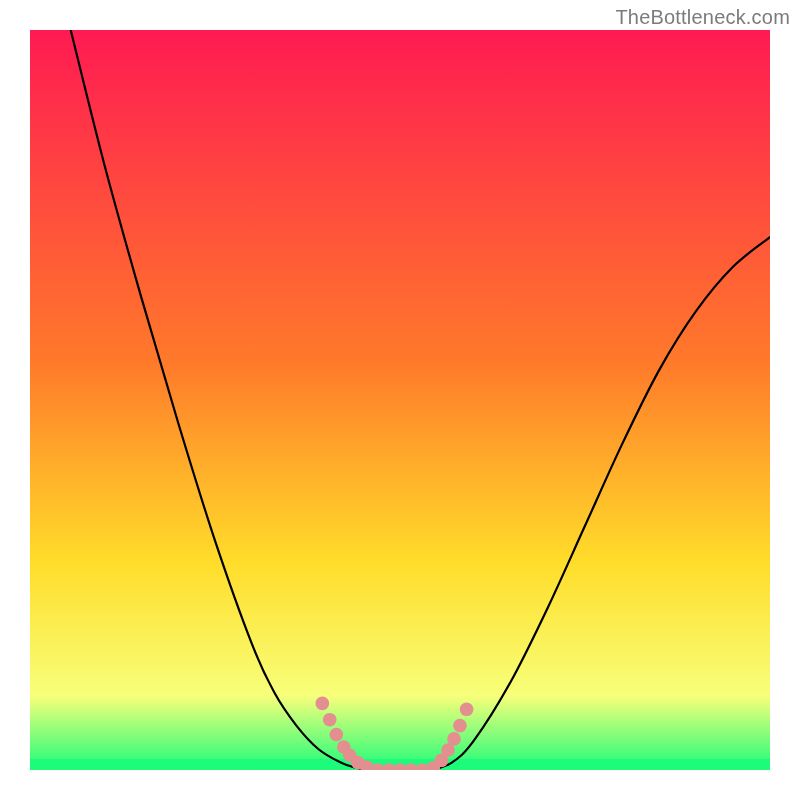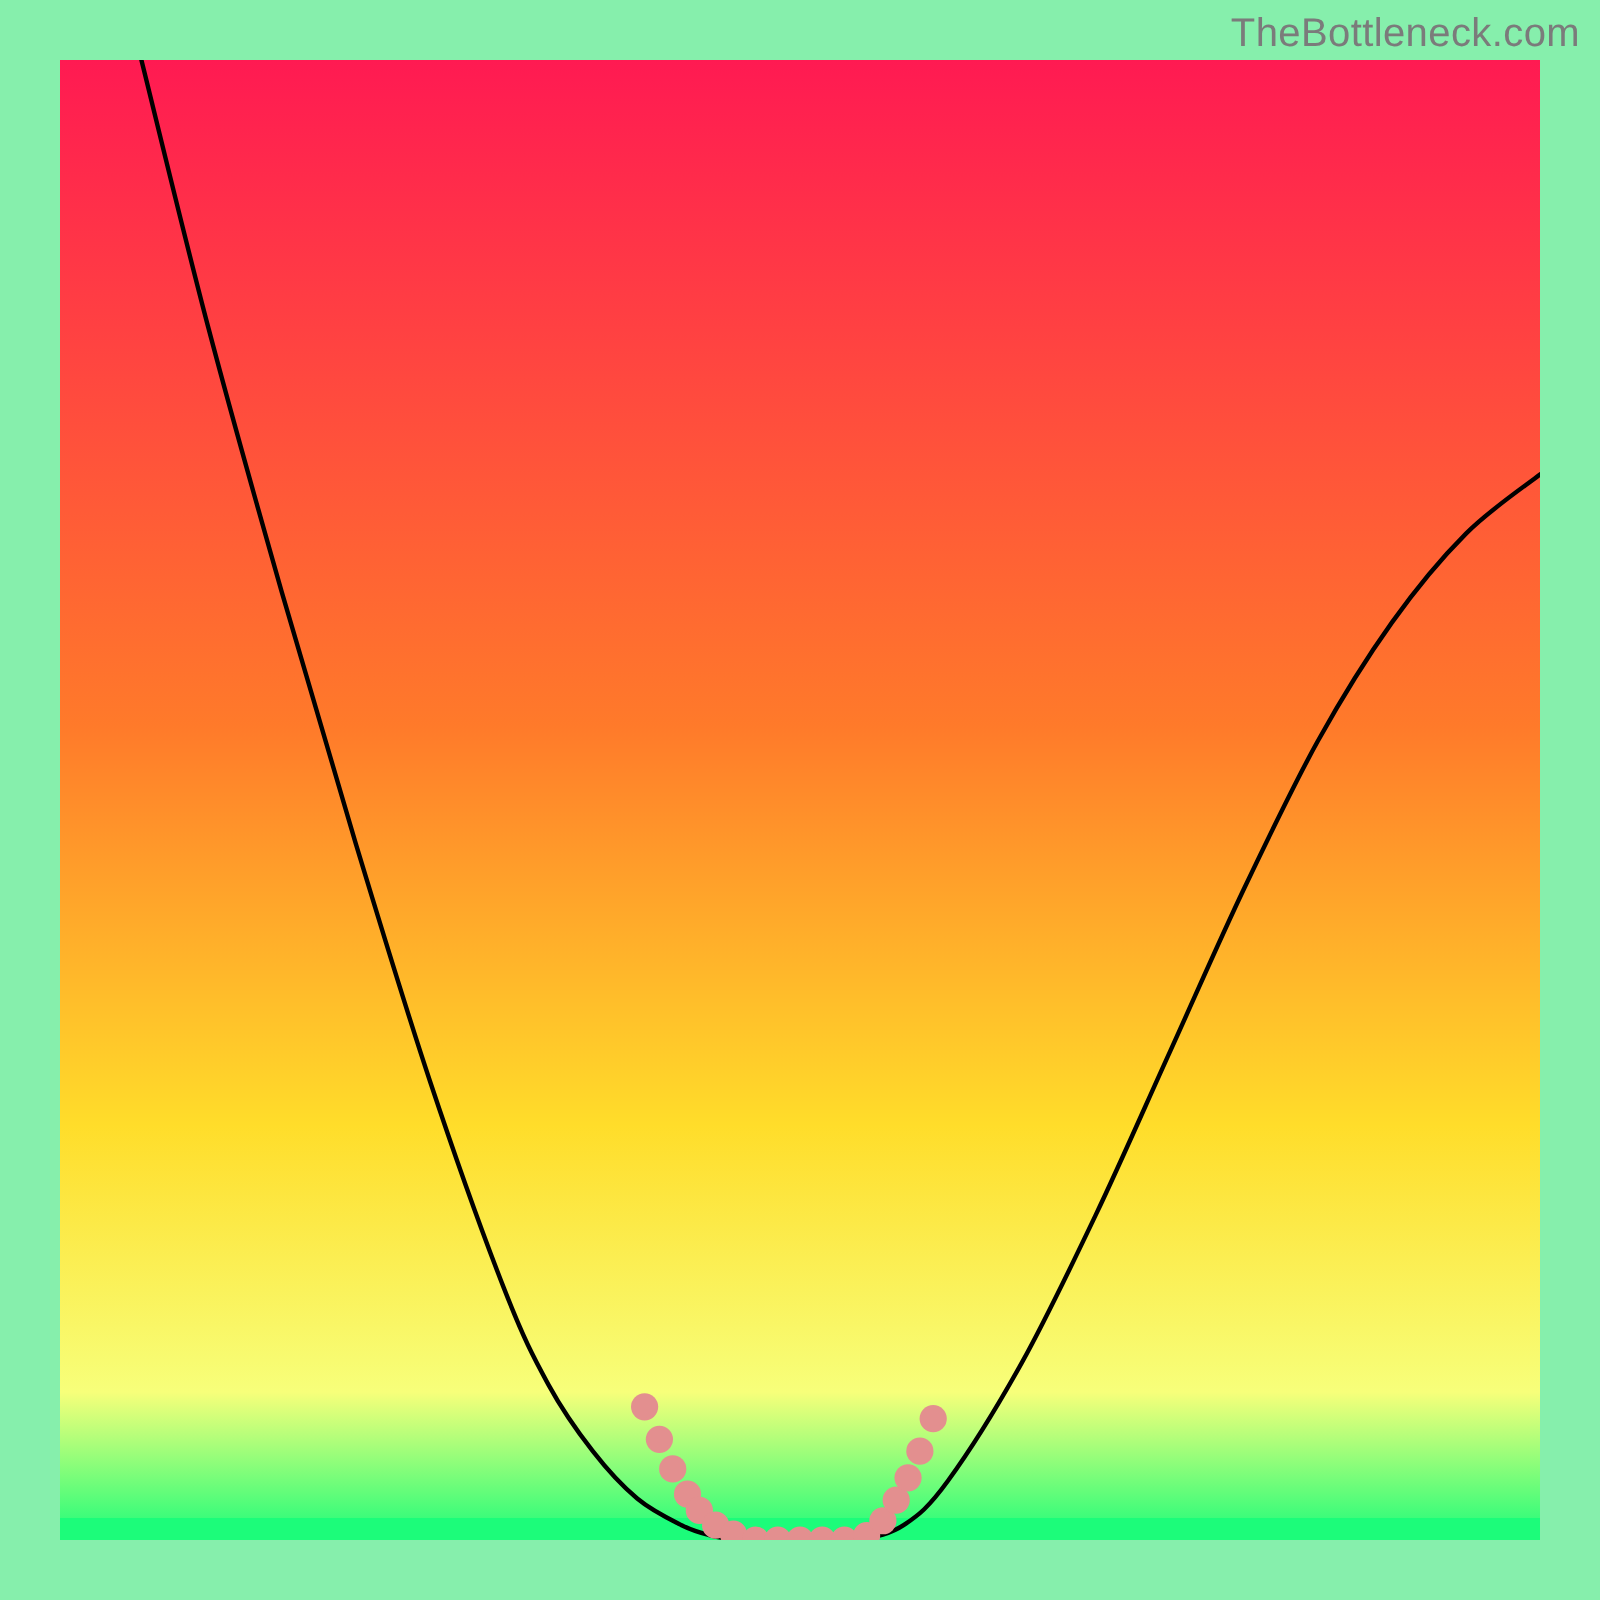--- a/index.html
+++ b/index.html
@@ -8,21 +8,21 @@
     width: 800px;
     height: 800px;
     background: #000;
     overflow: hidden;
     font-family: Arial, Helvetica, sans-serif;
   }
   .frame {
     width: 800px;
     height: 800px;
     position: relative;
-    background: #86efac;
+    background: #ffffff;
   }
   .watermark {
     position: absolute;
     top: 6px;
     right: 10px;
     color: #7b7b7b;
     font-size: 20px;
     font-weight: 400;
     letter-spacing: 0.2px;
     z-index: 50;

